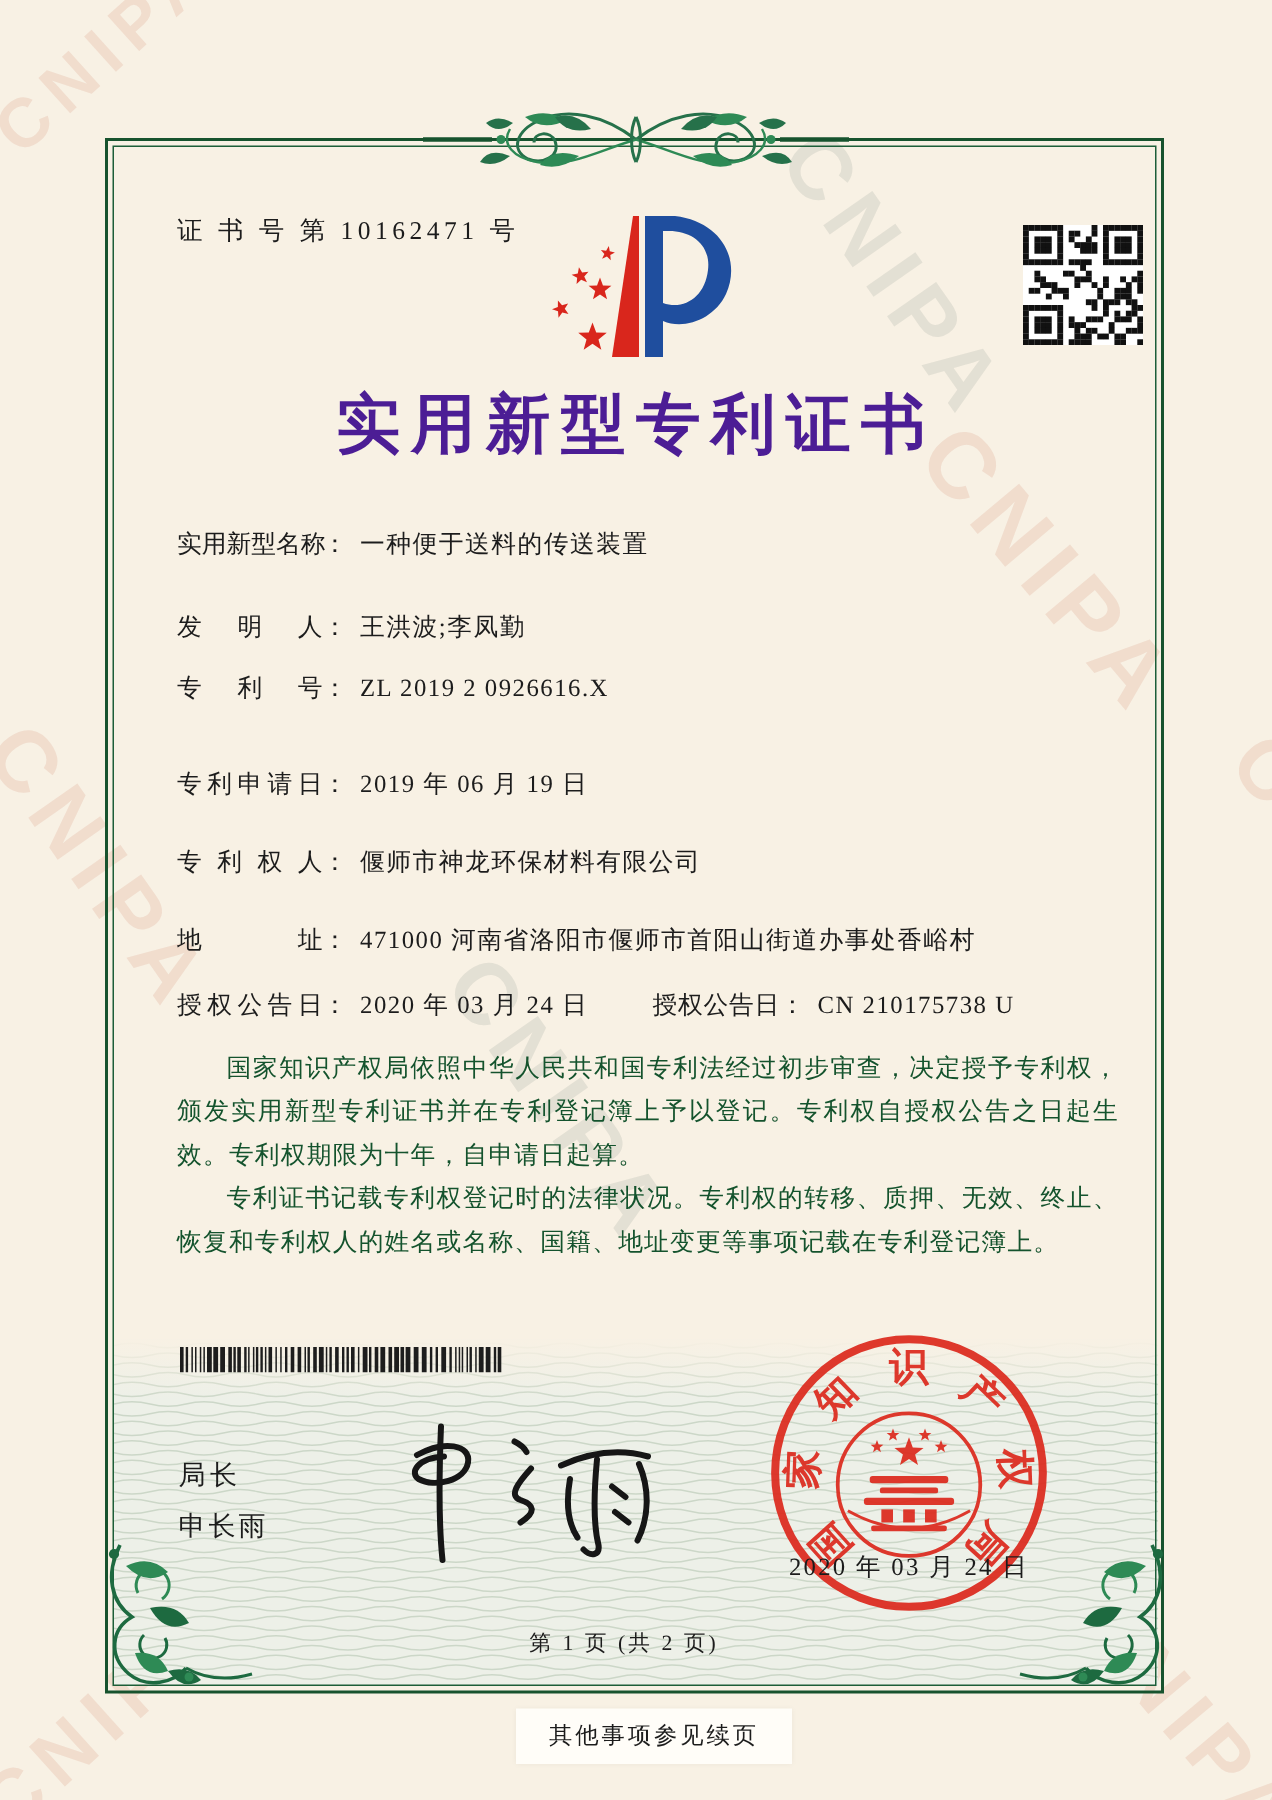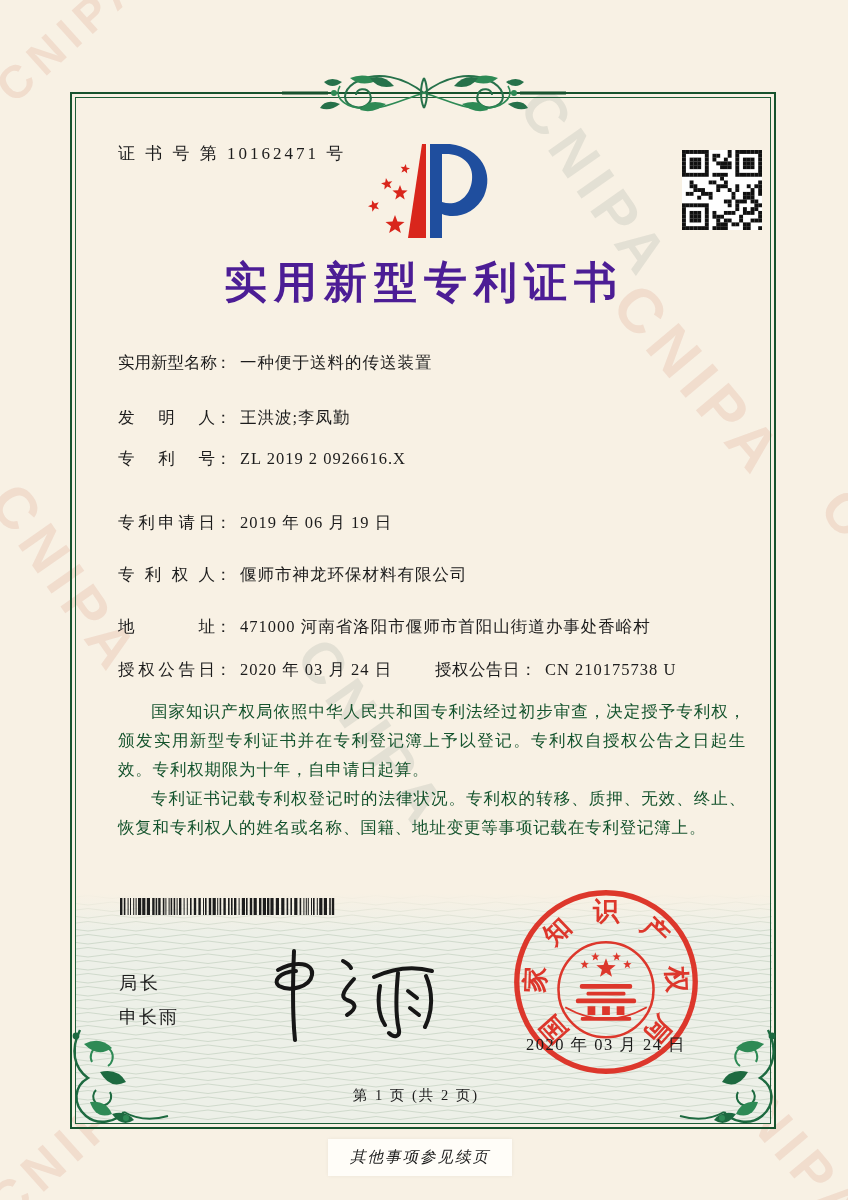--- a/index.html
+++ b/index.html
@@ -57,23 +57,23 @@
   
   .barcode{position:absolute;left:120px;top:898px;width:215px;height:17px;z-index:4;}
   .sig-title{position:absolute;left:119px;top:971px;font-size:18px;letter-spacing:3px;z-index:4;}
   .sig-name{position:absolute;left:119px;top:1005px;font-size:18px;letter-spacing:2px;z-index:4;}
   .signature{position:absolute;left:248px;top:946px;width:195px;height:100px;z-index:4;}
   .seal{position:absolute;left:509px;top:885px;width:194px;height:194px;z-index:5;}
   .seal-date{position:absolute;left:506px;top:1034px;width:200px;text-align:center;
     font-size:16.5px;letter-spacing:1.5px;color:#1b1b1b;z-index:6;}
   .page-no{position:absolute;left:0;top:1086px;width:832px;text-align:center;
     font-size:14.5px;letter-spacing:2px;z-index:4;}
-  .note-box{position:absolute;left:420px;top:1139px;transform:translateX(-50%);
+  .note-box{position:absolute;left:436px;top:1139px;transform:translateX(-50%);
     background:#fffdf8;padding:8px 22px;font-size:15.5px;letter-spacing:2px;z-index:4;
-    box-shadow:0 0 4px rgba(0,0,0,0.05);font-style:italic;}
+    box-shadow:0 0 4px rgba(0,0,0,0.05);}
 </style>
 </head>
 <body>
 
 <div class="stage">
 
   <span class="wm pink wm1">CNIPA</span>
   <span class="wm gray wm2">CNIPA</span>
   <span class="wm pink wm3">CNIPA</span>
   <span class="wm pink wm4">CNIPA</span>

